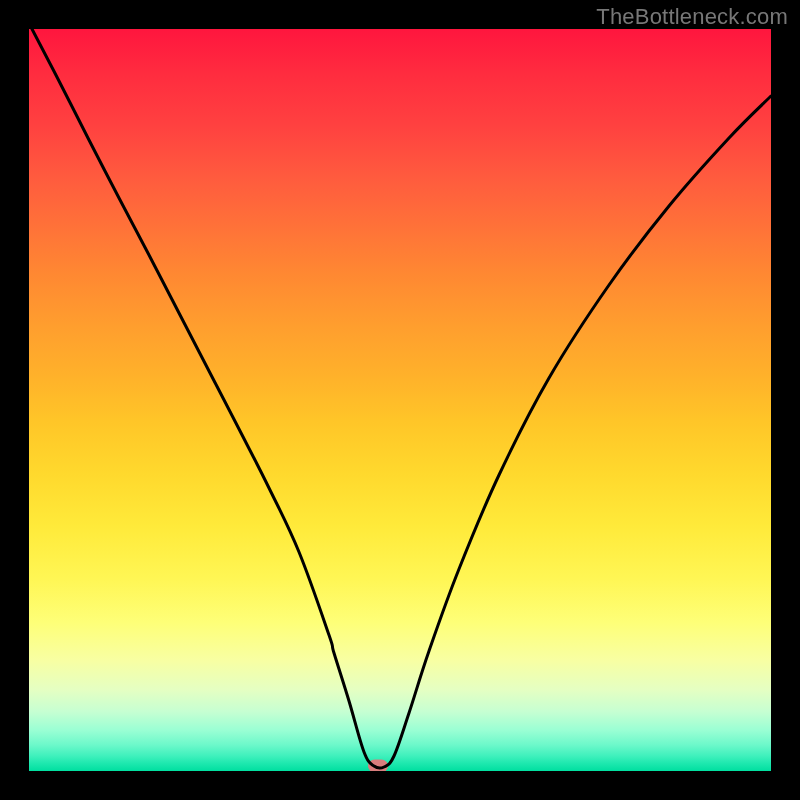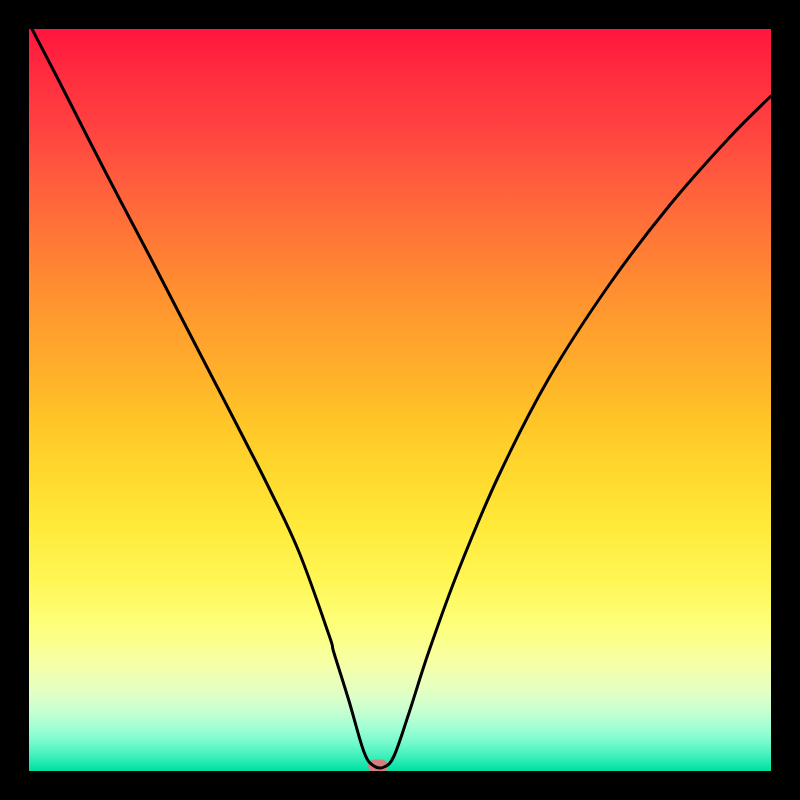--- a/index.html
+++ b/index.html
@@ -92,20 +92,21 @@
     stroke-width: 3;
     stroke-linecap: round;
     stroke-linejoin: round;
   }
 </style>
 </head>
 <body>
 
 <div class="frame">
 
+  <div class="watermark">TheBottleneck.com</div>
 
   <div class="plot-area">
     <div class="gradient-bg"></div>
 
     <div class="marker" style="left: 349px; top: 737px;"></div>
 
     <svg class="curve" viewBox="0 0 742 742" preserveAspectRatio="none">
       <path d="M 3 0 C 7.86 9.36, 19.74 32.02, 30 52 C 40.26 71.98, 49.20 89.94, 60 111 C 70.80 132.06, 79.20 148.30, 90 169 C 100.80 189.70, 109.20 205.30, 120 226 C 130.80 246.70, 139.20 263.12, 150 284 C 160.80 304.88, 169.20 321.12, 180 342 C 190.80 362.88, 199.20 378.94, 210 400 C 220.80 421.06, 229.20 436.86, 240 459 C 250.80 481.14, 259.20 496.54, 270 523 C 280.80 549.46, 293.70 587.82, 300 606 C 306.30 624.18, 301.40 612.12, 305 624 C 308.60 635.88, 314.60 654.18, 320 672 C 325.40 689.82, 330.50 711.30, 335 723 C 339.50 734.70, 341.40 734.30, 345 737 C 348.60 739.70, 351.40 739.80, 355 738 C 358.60 736.20, 360.50 736.72, 365 727 C 369.50 717.28, 373.70 702.90, 380 684 C 386.30 665.10, 391.00 647.92, 400 622 C 409.00 596.08, 417.40 571.68, 430 540 C 442.60 508.32, 453.80 480.38, 470 446 C 486.20 411.62, 500.20 383.20, 520 349 C 539.80 314.80, 558.40 286.96, 580 256 C 601.60 225.04, 618.40 203.46, 640 177 C 661.60 150.54, 681.64 128.80, 700 109 C 718.36 89.20, 734.44 74.56, 742 67"></path>
     </svg>
   </div>

